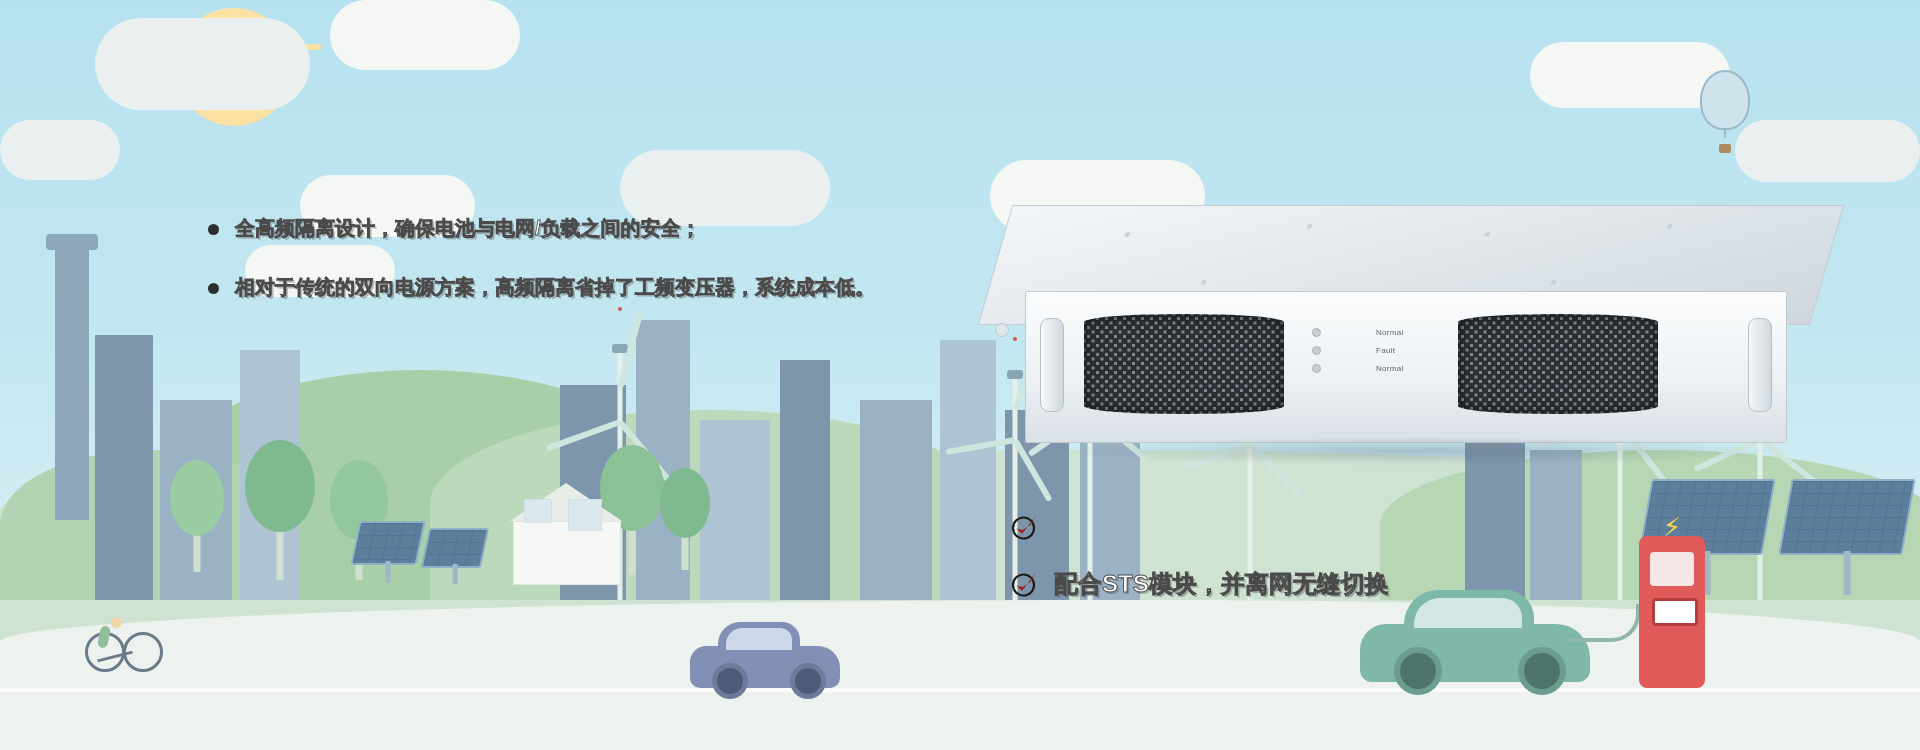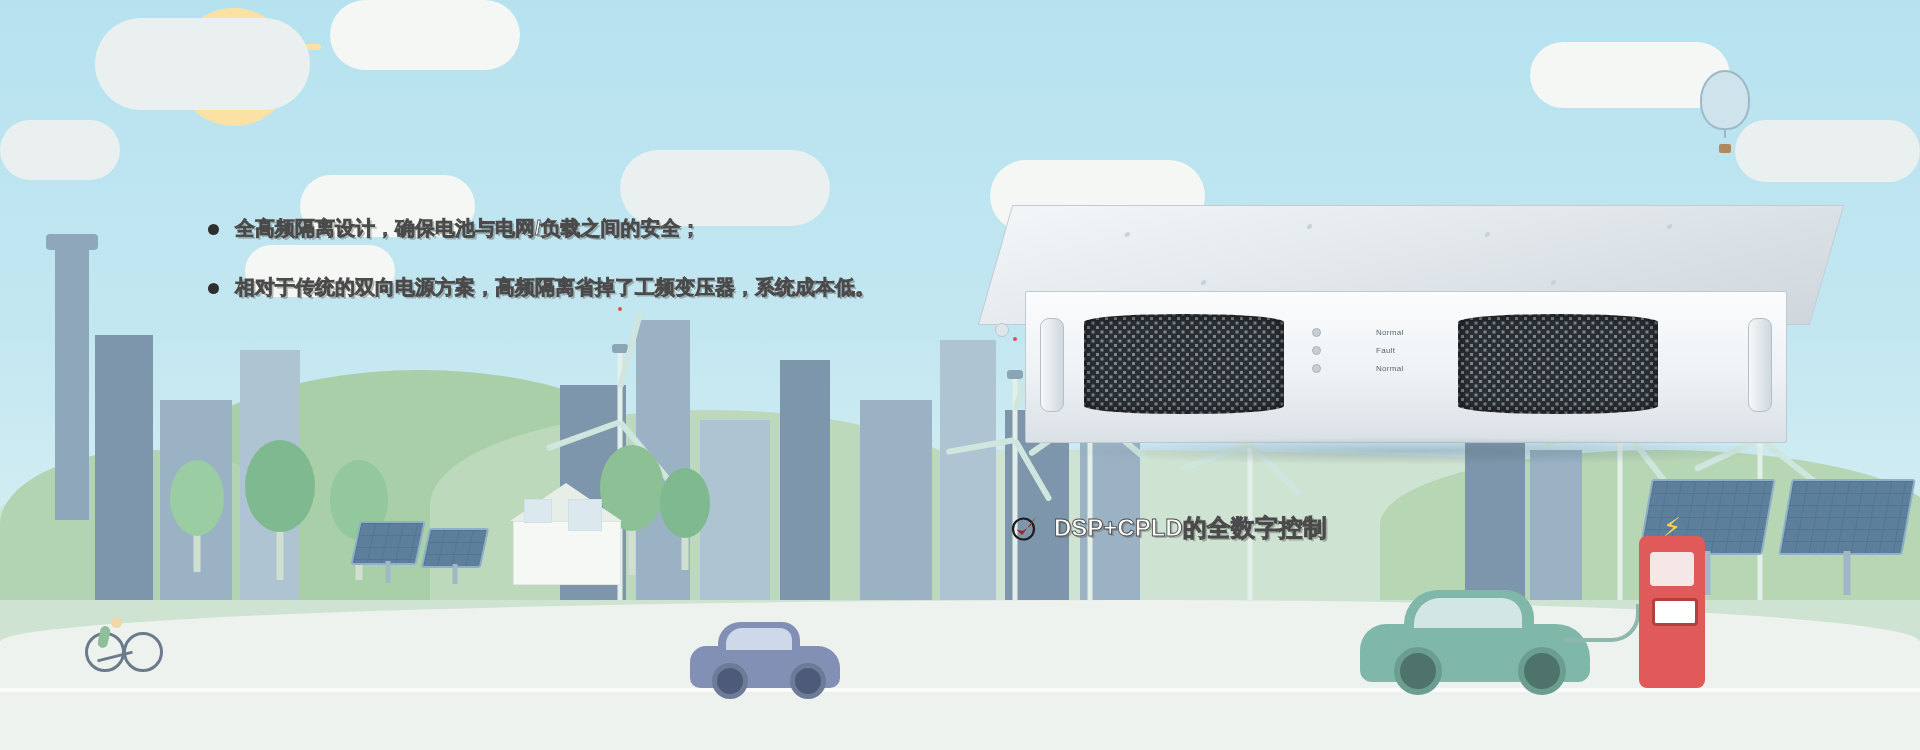--- a/index.html
+++ b/index.html
@@ -380,17 +380,25 @@
   </div>
 
   <div class="checks">
     <div class="check">
       <span class="mark">
         <svg width="30" height="30" viewBox="0 0 30 30">
           <circle cx="13.5" cy="16" r="10.5" fill="none" stroke="#1d1d1d" stroke-width="2.2"></circle>
           <path d="M6.5 16.5 L12 22 L26 3.5 L20.5 13 L12.5 18 Z" fill="#a32020"></path>
         </svg>
       </span>
-      <span class="txt">DSP+CPLD的全数字控制</span>
+    </div>
+    <div class="check">
+      <span class="mark">
+        <svg width="30" height="30" viewBox="0 0 30 30">
+          <circle cx="13.5" cy="16" r="10.5" fill="none" stroke="#1d1d1d" stroke-width="2.2"></circle>
+          <path d="M6.5 16.5 L12 22 L26 3.5 L20.5 13 L12.5 18 Z" fill="#a32020"></path>
+        </svg>
+      </span>
+      <span class="txt">配合STS模块，并离网无缝切换</span>
     </div>
   </div>
 
 </div>
 
 </body></html>

